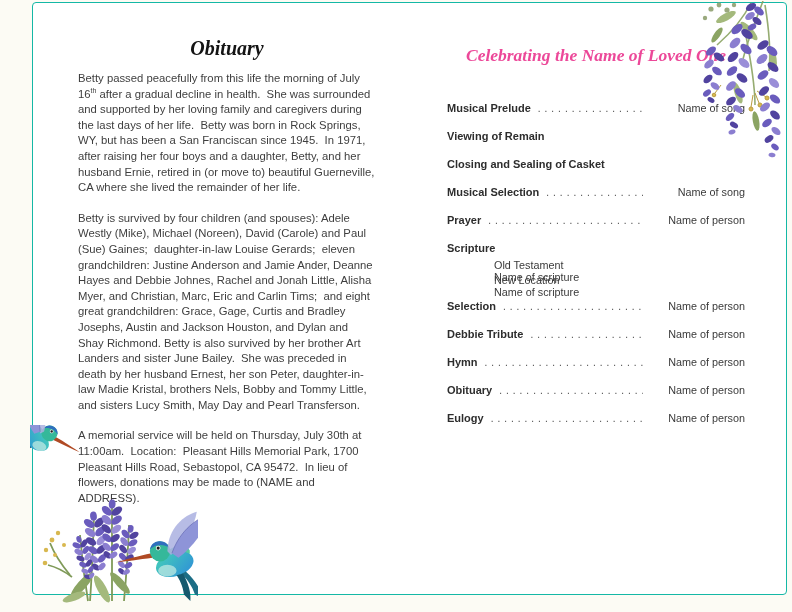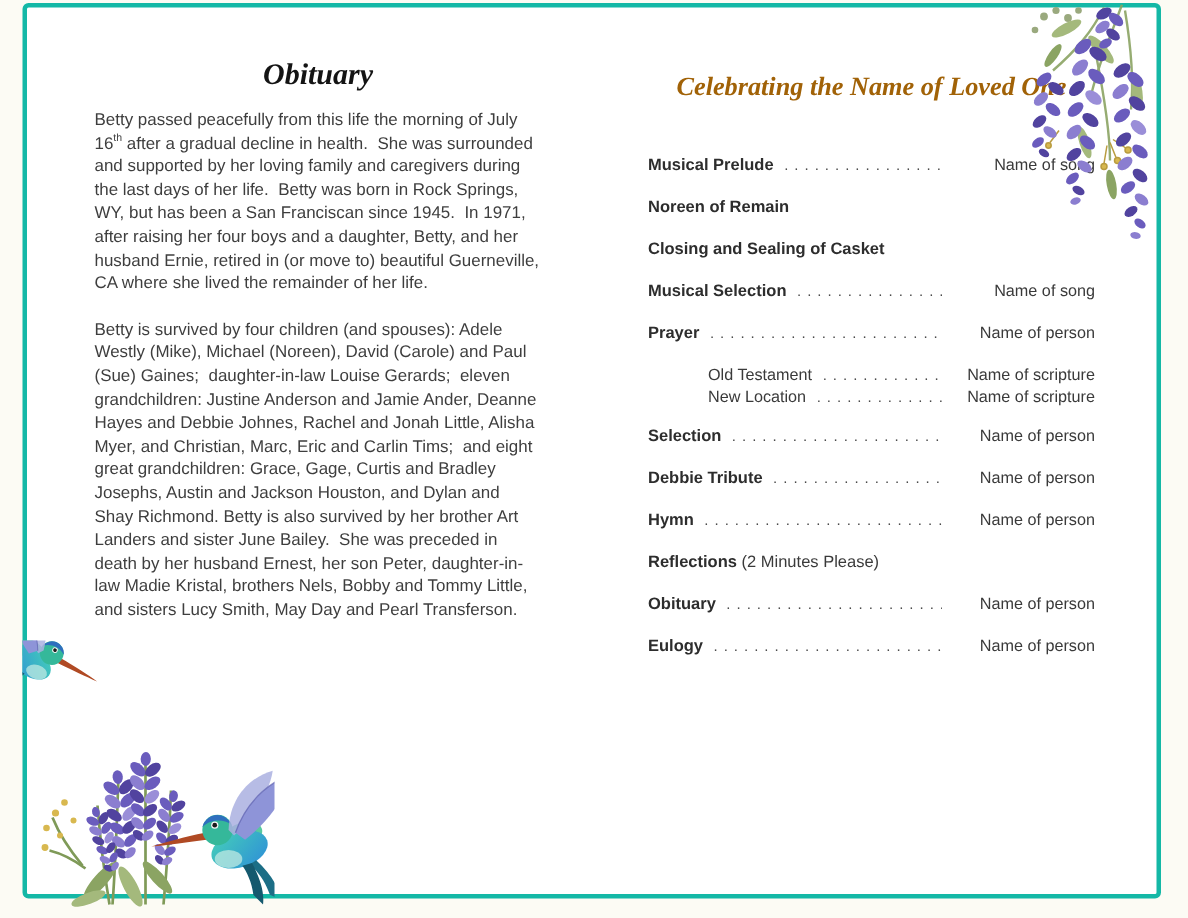--- a/index.html
+++ b/index.html
@@ -2,79 +2,80 @@
 <html><head>
 <meta charset="utf-8">
 <style>
   html,body{margin:0;padding:0;}
   body{
     width:792px;height:612px;position:relative;overflow:hidden;
     background:#fcfbf4;
     font-family:"Liberation Sans",sans-serif;
   }
   .card{
-    position:absolute;left:15px;top:2px;width:753px;height:591px;
-    background:#ffffff;border:3px solid #14b8a6;border-radius:4px;
+    position:absolute;left:32px;top:2px;width:753px;height:591px;
+    background:#ffffff;border:1px solid #14b8a6;border-radius:4px;
   }
   
   .left-col{position:absolute;left:45px;top:34px;width:298px;}
   .obit-title{
     font-family:"Liberation Serif",serif;font-style:italic;font-weight:bold;
     font-size:20px;color:#141414;text-align:center;margin:0 0 11px 0;
   }
   .left-col p{
     margin:0 0 15px 0;font-size:11.3px;line-height:15.6px;color:#3e3e3e;
     white-space:pre-wrap;
   }
   .left-col sup{font-size:7px;line-height:0;}
   
   .right-col{position:absolute;left:414px;top:42px;width:298px;}
   .svc-title{
     font-family:"Liberation Serif",serif;font-style:italic;font-weight:bold;
-    font-size:17.5px;color:#a16207;text-align:center;margin:0 0 36px 0;white-space:nowrap;
+    font-size:17.5px;color:#ec4899;text-align:center;margin:0 0 36px 0;white-space:nowrap;
   }
   .svc-item{margin-bottom:13px;}
   .svc-row{display:flex;align-items:baseline;height:15px;}
   .svc-label{font-weight:bold;font-size:11px;color:#2d2d2d;white-space:nowrap;}
   .svc-note{font-size:11px;color:#3a3a3a;white-space:nowrap;}
   .svc-sublabel{font-size:10.8px;color:#3a3a3a;white-space:nowrap;}
   .svc-dots{
     flex:1 1 auto;overflow:hidden;white-space:nowrap;
     font-size:10px;letter-spacing:4px;color:#4a4a4a;margin:0 5px 0 7px;
   }
   .svc-value{flex:0 0 97px;font-size:10.8px;color:#3a3a3a;white-space:nowrap;text-align:right;}
-  .svc-sub{margin:2px 0 0 40px;height:13px;}
+  .svc-sub{margin:2px 0 0 40px;height:13px;flex-direction:column;}
   
   .wisteria{position:absolute;top:-2px;right:-8px;width:102px;height:190px;}
   .bottomleft{position:absolute;left:-3px;bottom:-11px;width:168px;height:180px;}
 </style>
 </head>
 <body>
 
 <div class="card">
 
   <div class="left-col">
     <h1 class="obit-title">Obituary</h1>
     <p><span>Betty passed peacefully from this life the morning of July 16</span><sup>th</sup><span> after a gradual decline in health.  She was surrounded and supported by her loving family and caregivers during the last days of her life.  Betty was born in Rock Springs, WY, but has been a San Franciscan since 1945.  In 1971, after raising her four boys and a daughter, Betty, and her husband Ernie, retired in (or move to) beautiful Guerneville, CA where she lived the remainder of her life.</span></p>
     <p>Betty is survived by four children (and spouses): Adele Westly (Mike), Michael (Noreen), David (Carole) and Paul (Sue) Gaines;  daughter-in-law Louise Gerards;  eleven grandchildren: Justine Anderson and Jamie Ander, Deanne Hayes and Debbie Johnes, Rachel and Jonah Little, Alisha Myer, and Christian, Marc, Eric and Carlin Tims;  and eight great grandchildren: Grace, Gage, Curtis and Bradley Josephs, Austin and Jackson Houston, and Dylan and Shay Richmond. Betty is also survived by her brother Art Landers and sister June Bailey.  She was preceded in death by her husband Ernest, her son Peter, daughter-in-law Madie Kristal, brothers Nels, Bobby and Tommy Little, and sisters Lucy Smith, May Day and Pearl Transferson.</p>
+    <p>A memorial service will be held on Thursday, July 30th at 11:00am.  Location:  Pleasant Hills Memorial Park, 1700 Pleasant Hills Road, Sebastopol, CA 95472.  In lieu of flowers, donations may be made to (NAME and ADDRESS).</p>
   </div>
 
   <div class="right-col">
     <h2 class="svc-title">Celebrating the Name of Loved One</h2>
     <div>
         <div class="svc-item">
           <div class="svc-row">
             <span class="svc-label">Musical Prelude</span>
             <span class="svc-dots">............................................................</span>
             <span class="svc-value">Name of song</span>
           </div>
         </div>
         <div class="svc-item">
           <div class="svc-row">
-            <span class="svc-label">Noreen of Remain</span>
+            <span class="svc-label">Viewing of Remain</span>
           </div>
         </div>
         <div class="svc-item">
           <div class="svc-row">
             <span class="svc-label">Closing and Sealing of Casket</span>
           </div>
         </div>
         <div class="svc-item">
           <div class="svc-row">
             <span class="svc-label">Musical Selection</span>
@@ -83,20 +84,23 @@
           </div>
         </div>
         <div class="svc-item">
           <div class="svc-row">
             <span class="svc-label">Prayer</span>
             <span class="svc-dots">............................................................</span>
             <span class="svc-value">Name of person</span>
           </div>
         </div>
         <div class="svc-item">
+          <div class="svc-row">
+            <span class="svc-label">Scripture</span>
+          </div>
           <div class="svc-row svc-sub">
             <span class="svc-sublabel">Old Testament</span>
             <span class="svc-dots">............................................................</span>
             <span class="svc-value">Name of scripture</span>
           </div>
           <div class="svc-row svc-sub">
             <span class="svc-sublabel">New Location</span>
             <span class="svc-dots">............................................................</span>
             <span class="svc-value">Name of scripture</span>
           </div>
@@ -113,26 +117,20 @@
             <span class="svc-label">Debbie Tribute</span>
             <span class="svc-dots">............................................................</span>
             <span class="svc-value">Name of person</span>
           </div>
         </div>
         <div class="svc-item">
           <div class="svc-row">
             <span class="svc-label">Hymn</span>
             <span class="svc-dots">............................................................</span>
             <span class="svc-value">Name of person</span>
-          </div>
-        </div>
-        <div class="svc-item">
-          <div class="svc-row">
-            <span class="svc-label">Reflections</span>
-            <span class="svc-note">&nbsp;(2 Minutes Please)</span>
           </div>
         </div>
         <div class="svc-item">
           <div class="svc-row">
             <span class="svc-label">Obituary</span>
             <span class="svc-dots">............................................................</span>
             <span class="svc-value">Name of person</span>
           </div>
         </div>
         <div class="svc-item">

